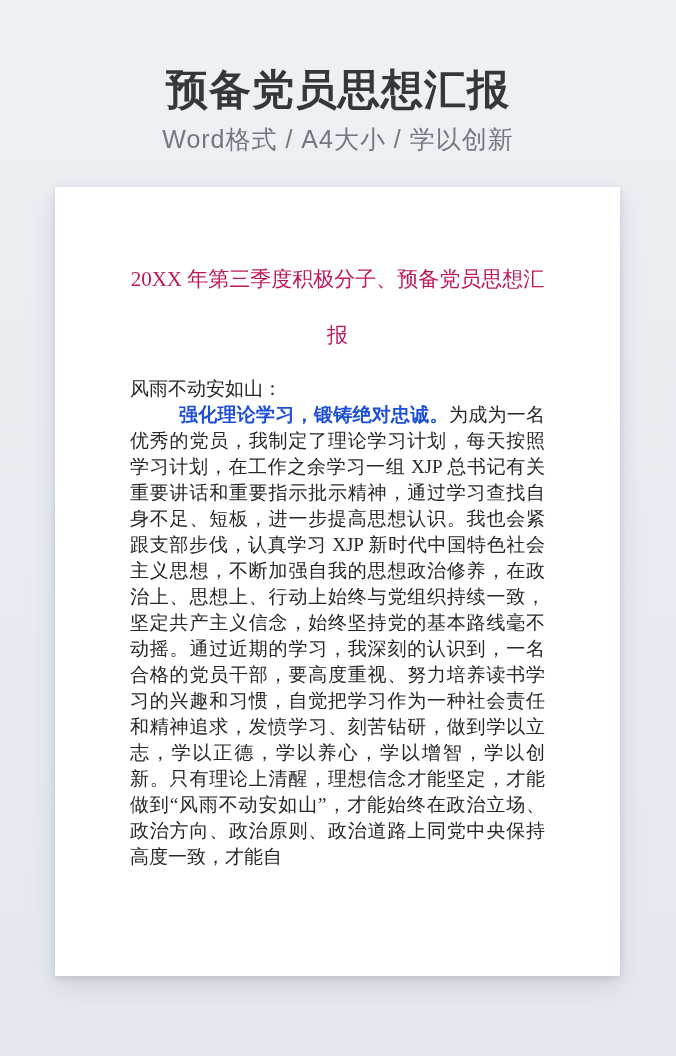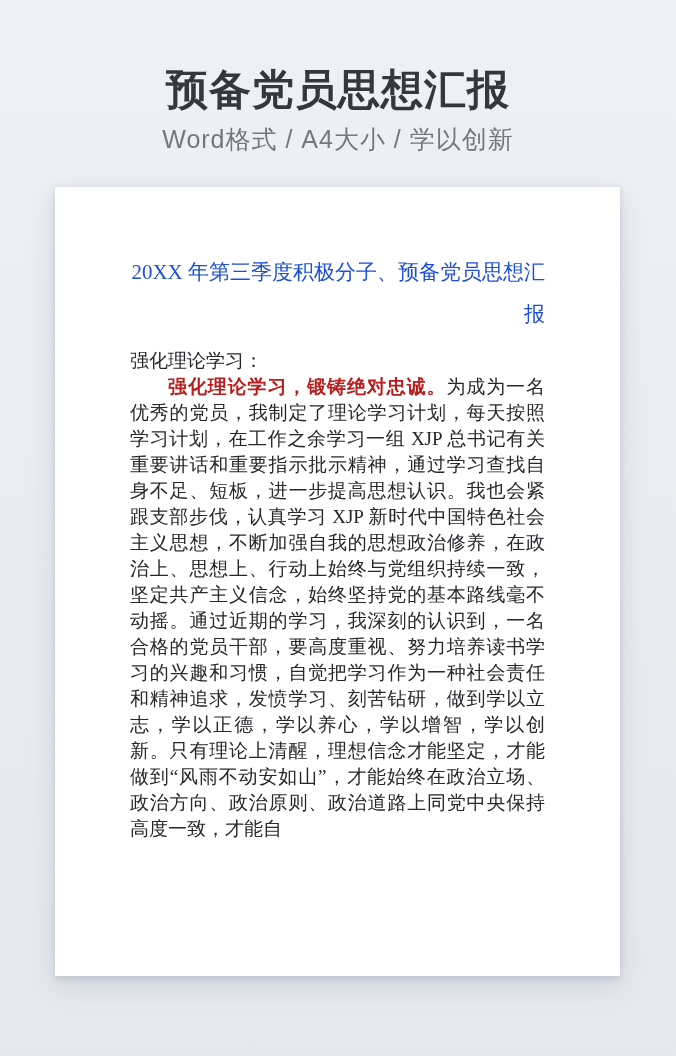--- a/index.html
+++ b/index.html
@@ -41,48 +41,48 @@
     width: 565px;
     height: 789px;
     background: #ffffff;
     box-shadow: 0 2px 6px rgba(100,110,130,0.22), 0 10px 24px rgba(100,110,130,0.18);
     padding: 64px 75px 0 75px;
     overflow: hidden;
   }
   .doc-title {
     font-family: "Liberation Serif", serif;
     font-size: 21px;
-    line-height: 42px;
+    line-height: 56px;
     font-weight: 400;
-    text-align: right;
-    color: #1d4ed8;
+    text-align: center;
+    color: #be185d;
     margin-bottom: 13px;
   }
   .doc-body {
     font-family: "Liberation Serif", serif;
     font-size: 19px;
     line-height: 26px;
     color: #26272b;
     text-align: justify;
   }
   .doc-body p { margin: 0; }
   .doc-body p.indent { text-indent: 2em; }
-  .doc-body b { font-weight: 700; color: #b91c1c; }
+  .doc-body b { font-weight: 700; color: #1d4ed8; margin-left: 11px; }
 </style>
 </head>
 <body>
 
 <div class="canvas">
 
   <div class="header">
     <div class="main-title">预备党员思想汇报</div>
     <div class="main-subtitle">Word格式 / A4大小 / 学以创新</div>
   </div>
 
   <div class="page">
     <div class="doc-title">20XX 年第三季度积极分子、预备党员思想汇报</div>
     <div class="doc-body">
-      <p class="salutation">强化理论学习：</p>
+      <p class="salutation">风雨不动安如山：</p>
       <p class="indent"><b>强化理论学习，锻铸绝对忠诚。</b><span>为成为一名优秀的党员，我制定了理论学习计划，每天按照学习计划，在工作之余学习一组 XJP 总书记有关重要讲话和重要指示批示精神，通过学习查找自身不足、短板，进一步提高思想认识。我也会紧跟支部步伐，认真学习 XJP 新时代中国特色社会主义思想，不断加强自我的思想政治修养，在政治上、思想上、行动上始终与党组织持续一致，坚定共产主义信念，始终坚持党的基本路线毫不动摇。通过近期的学习，我深刻的认识到，一名合格的党员干部，要高度重视、努力培养读书学习的兴趣和习惯，自觉把学习作为一种社会责任和精神追求，发愤学习、刻苦钻研，做到学以立志，学以正德，学以养心，学以增智，学以创新。只有理论上清醒，理想信念才能坚定，才能做到“风雨不动安如山”，才能始终在政治立场、政治方向、政治原则、政治道路上同党中央保持高度一致，才能自</span></p>
     </div>
   </div>
 
 </div>
 
 </body></html>

